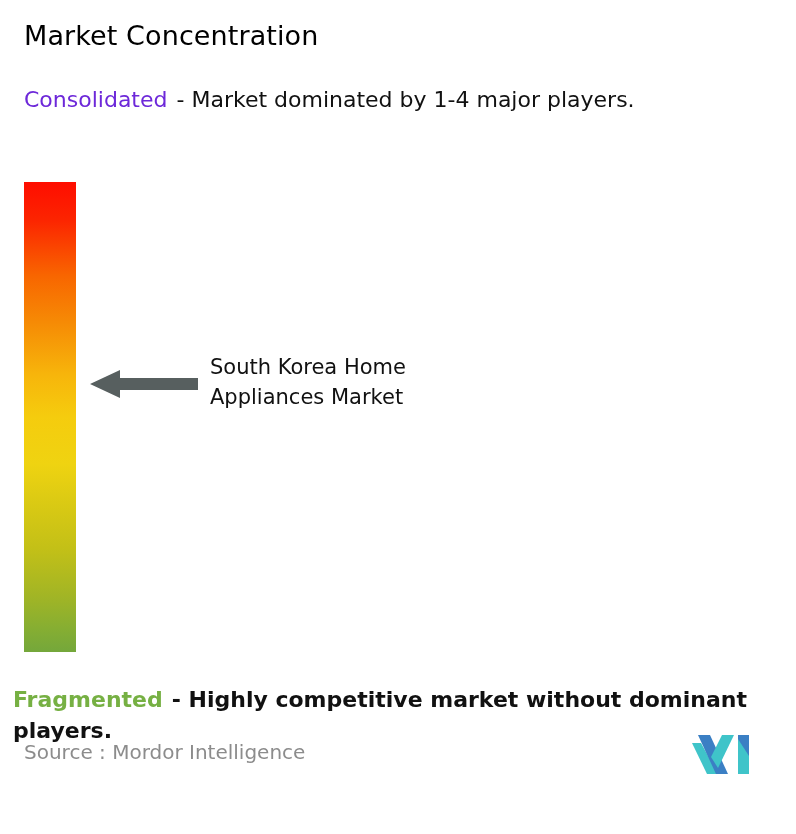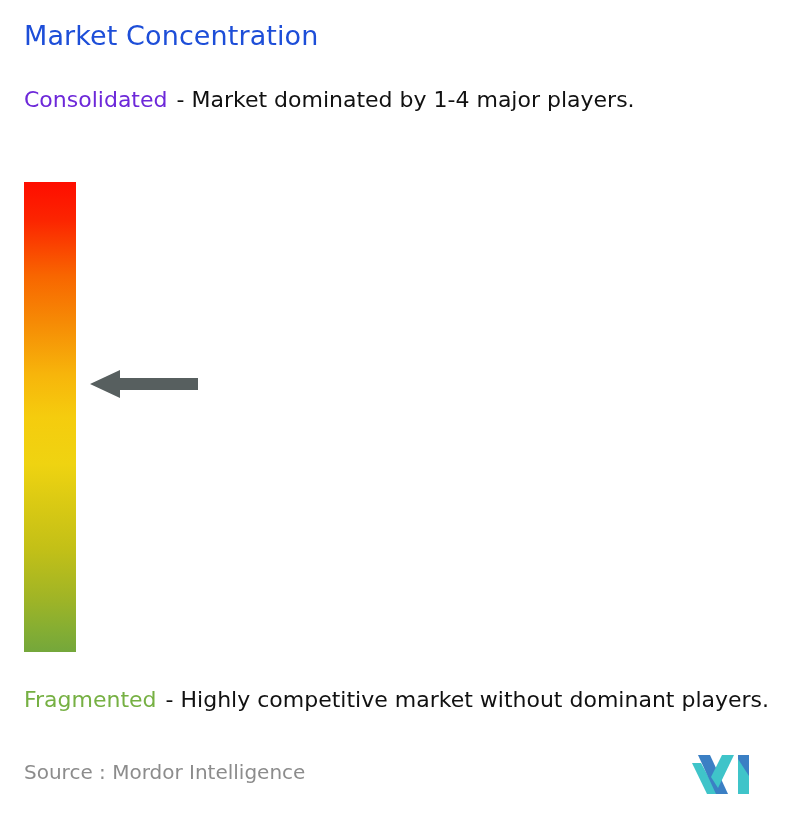--- a/index.html
+++ b/index.html
@@ -14,42 +14,42 @@
     font-family: "DejaVu Sans", sans-serif;
     overflow: hidden;
   }
 
   .page-title {
     position: absolute;
     left: 24px;
     top: 20px;
     font-size: 27px;
     font-weight: 400;
-    color: #1d4ed8;
+    color: #000000;
     letter-spacing: 0.1px;
     white-space: nowrap;
   }
 
   .top-legend {
     position: absolute;
     left: 24px;
     top: 84px;
     width: 740px;
     font-size: 22px;
     font-weight: 400;
     color: #111111;
     line-height: 1.42;
   }
   .bottom-legend {
     position: absolute;
-    left: 24px;
+    left: 13px;
     top: 684px;
     width: 760px;
     font-size: 22px;
-    font-weight: 400;
+    font-weight: 700;
     color: #111111;
     line-height: 1.42;
   }
   .legend-key-consolidated {
     color: #6d28d9;
   }
   .legend-key-fragmented {
     color: #76B043;
   }
   .legend-sep {
@@ -101,21 +101,21 @@
     width: 300px;
     font-size: 21px;
     line-height: 1.45;
     color: #111111;
     font-family: "DejaVu Sans", sans-serif;
   }
 
   .source-row {
     position: absolute;
     left: 24px;
-    top: 756px;
+    top: 736px;
     right: 18px;
     height: 44px;
   }
   .source-text {
     position: absolute;
     left: 0;
     top: 4px;
     font-size: 20px;
     color: #8C8C8C;
     white-space: nowrap;
@@ -134,20 +134,21 @@
 <div class="page-title">Market Concentration</div>
 
 <div class="top-legend"><span class="legend-key-consolidated">Consolidated</span><span class="legend-sep"></span><span>- Market dominated by 1-4 major players.</span></div>
 
 <div class="scale-bar"></div>
 
 <div class="pointer-group">
   <svg class="pointer-arrow" viewBox="0 0 108 30" preserveAspectRatio="none">
     <polygon points="0,15 30,1 30,9 108,9 108,21 30,21 30,29" fill="#575F5F"></polygon>
   </svg>
+  <div class="pointer-label">South Korea Home Appliances Market</div>
 </div>
 
 <div class="bottom-legend"><span class="legend-key-fragmented">Fragmented</span><span class="legend-sep"></span><span>- Highly competitive market without dominant players.</span></div>
 
 <div class="source-row">
   <div class="source-text">Source :  Mordor Intelligence</div>
 
   <svg class="brand-logo" viewBox="0 0 62 44">
 
     <polygon points="0,13 9,13 26,44 15,44" fill="#3FC4C9"></polygon>

